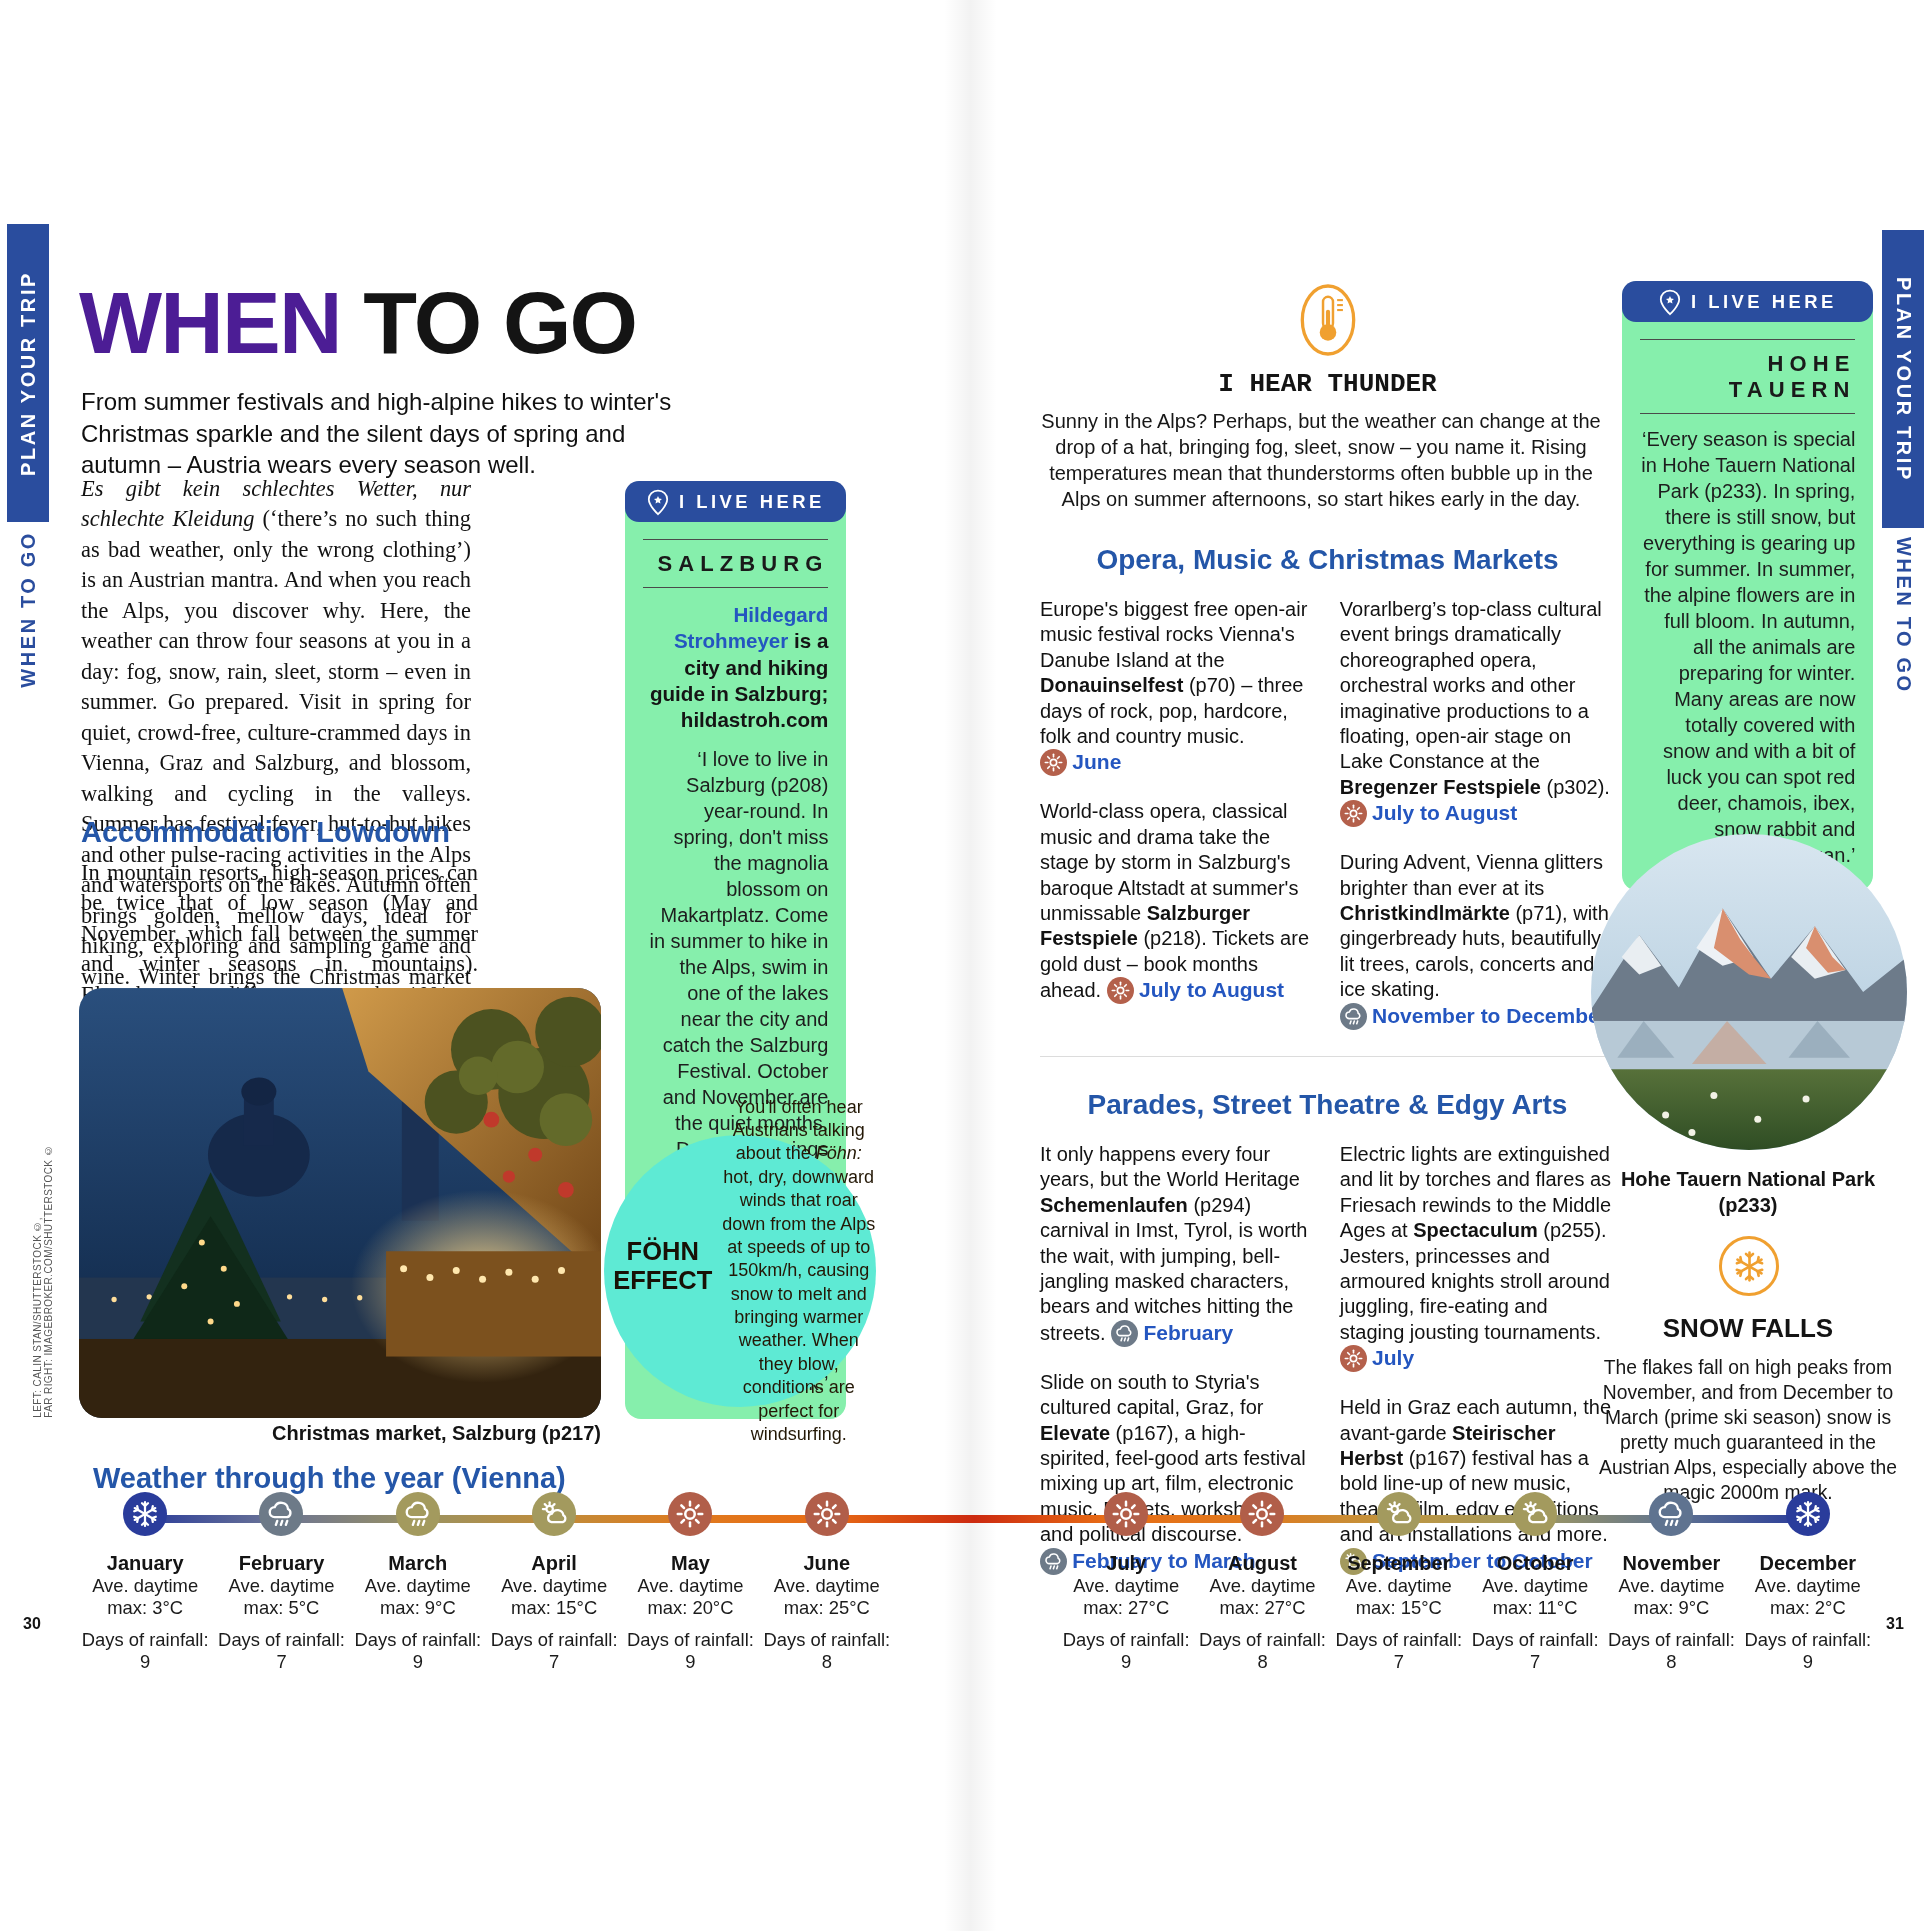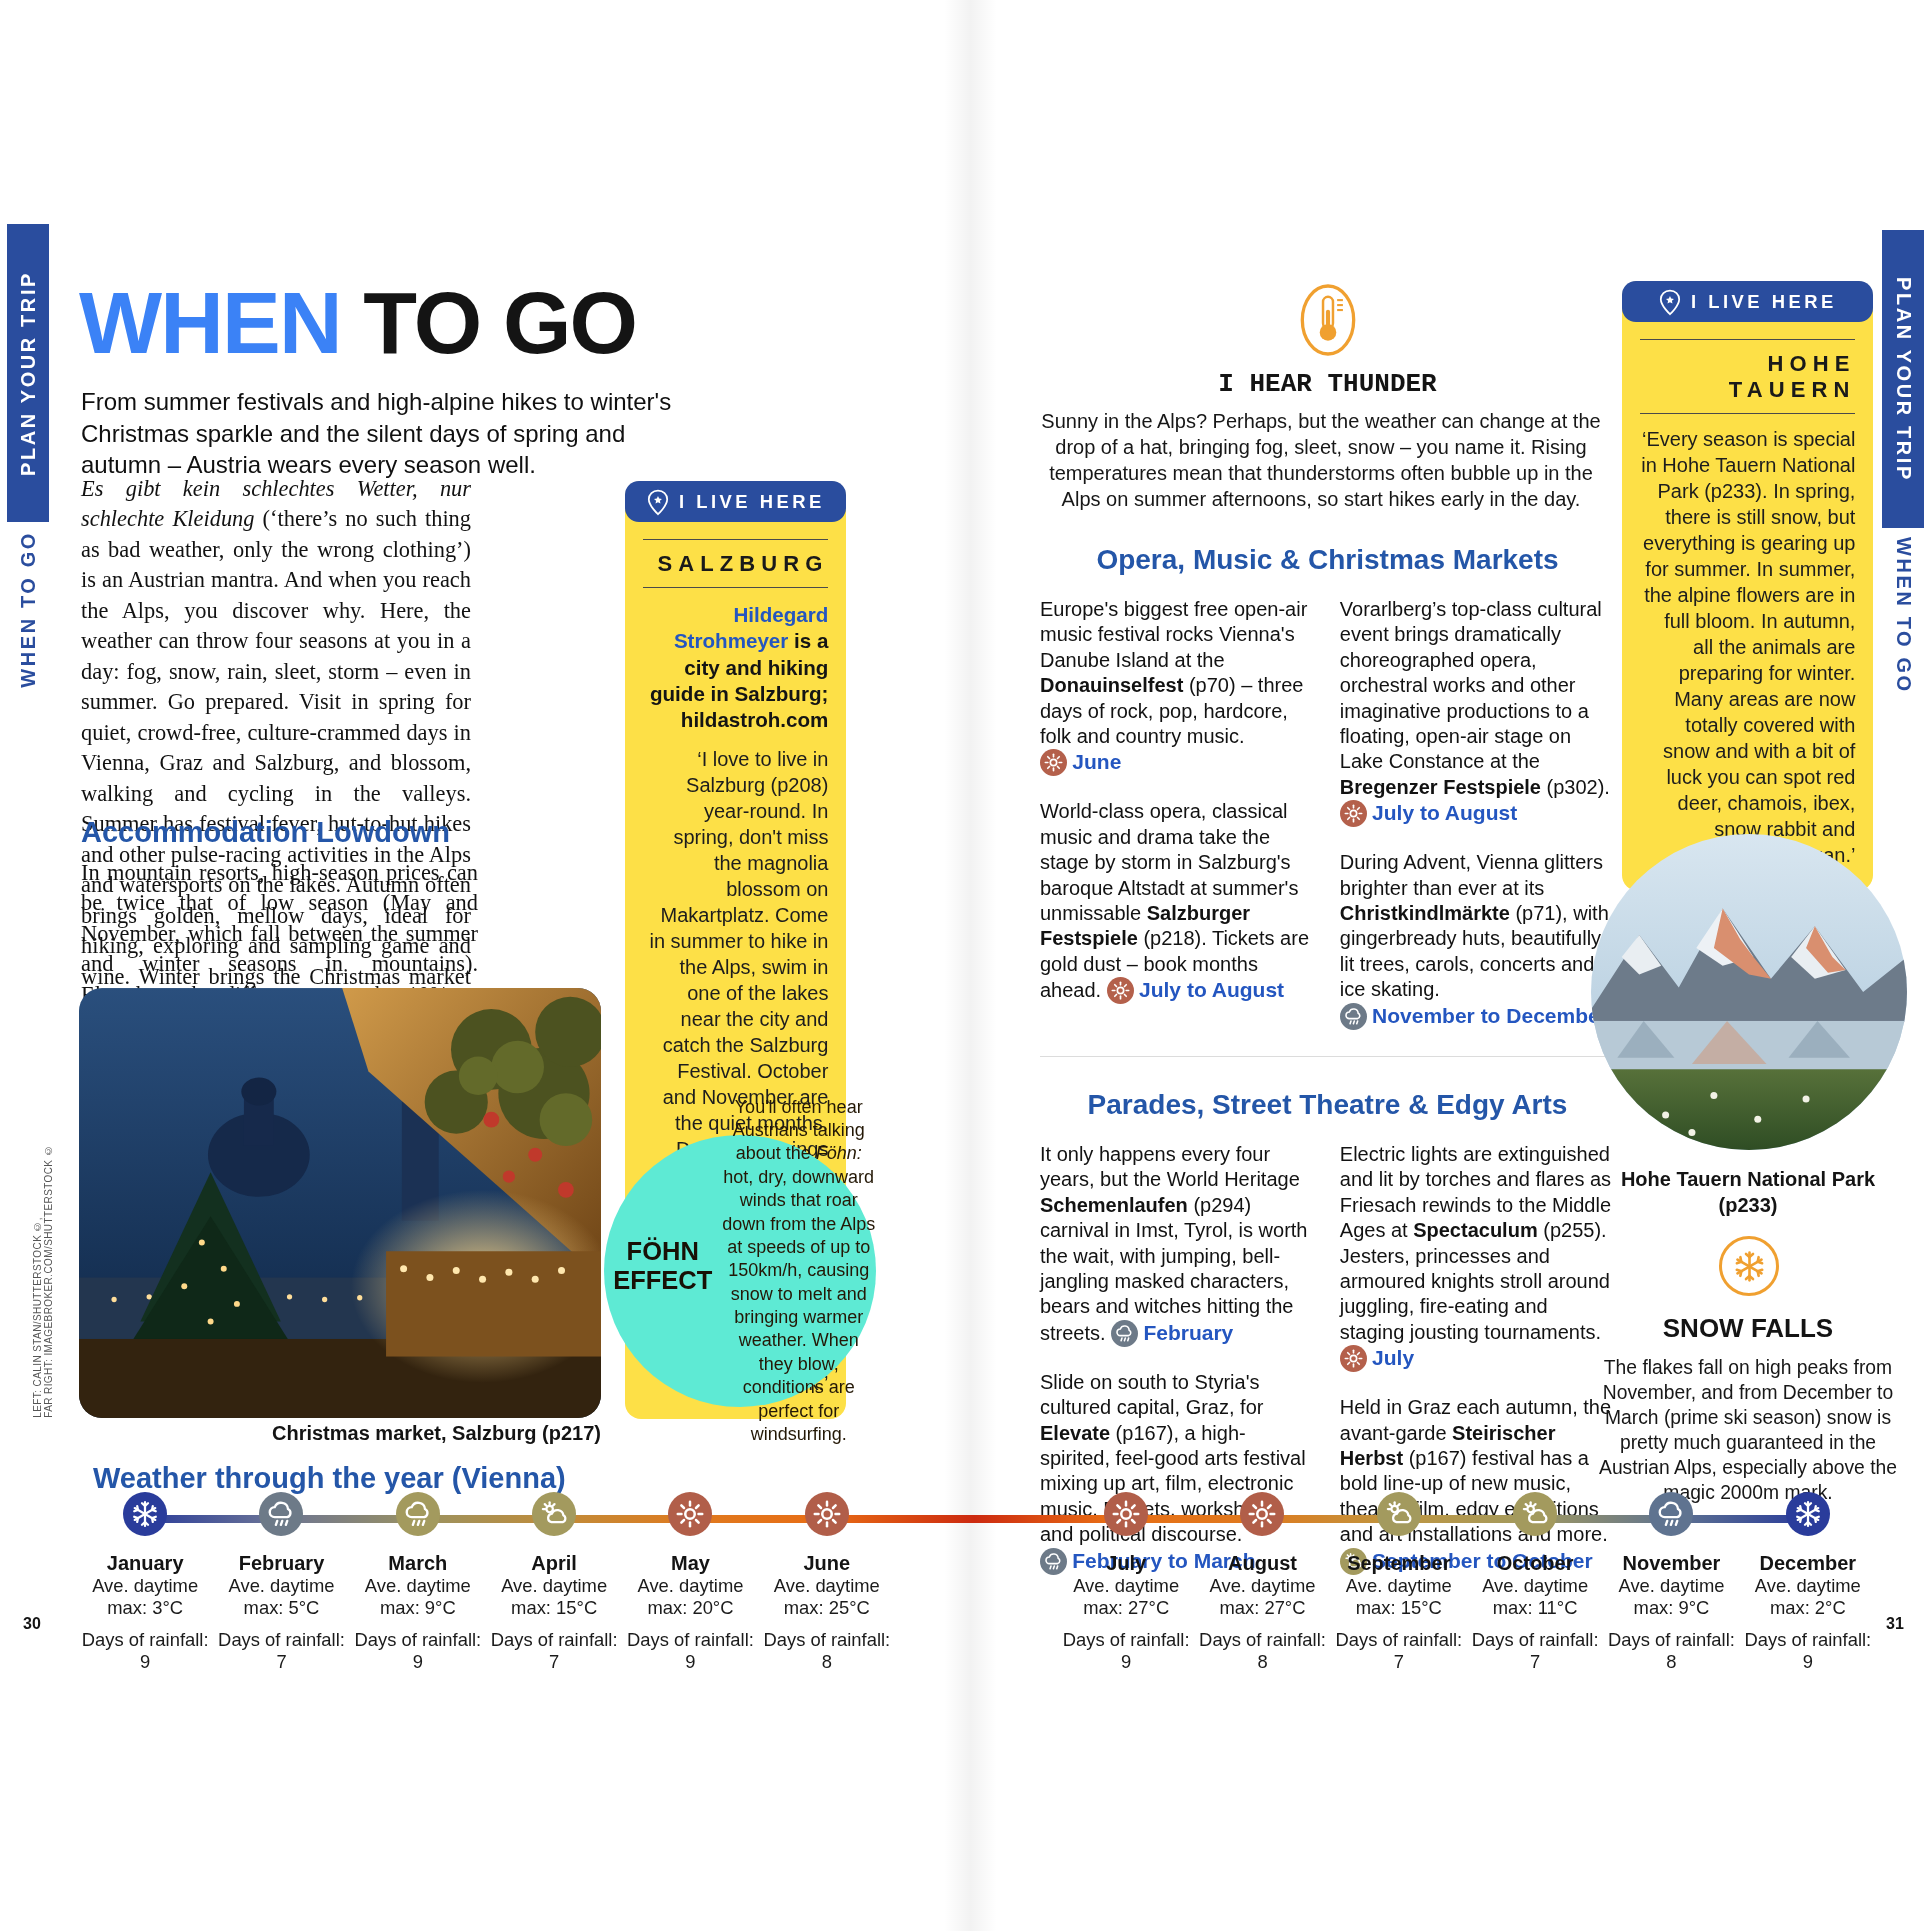--- a/index.html
+++ b/index.html
@@ -13,38 +13,38 @@
 
   
   .vbar{background:#2a4d9e;display:flex;align-items:center;justify-content:center;}
   .vtext{writing-mode:vertical-rl;font-weight:bold;font-size:20px;letter-spacing:2.6px;white-space:nowrap;}
   .vtext.flip{transform:rotate(180deg);}
   .vbar .vtext{color:#fff;}
   .vchap{color:#2a4d9e;display:flex;align-items:flex-start;justify-content:center;}
 
   
   .title{left:79px;top:279px;font-size:88px;font-weight:800;letter-spacing:-1.8px;line-height:1;}
-  .title .accent{color:#3b82f6;}
+  .title .accent{color:#4c1d95;}
   .standfirst{left:81px;top:386px;width:597px;font-size:24px;line-height:1.32;color:#101010;}
 
   .serif{font-family:"Liberation Serif",serif;font-size:22.4px;line-height:1.36;text-align:justify;color:#121212;}
   .intro{left:81px;top:474px;width:390px;}
   .lead-it{font-style:italic;}
   .subhead{font-size:29px;font-weight:800;color:#2456a8;}
   .accom-h{left:81px;top:816px;}
   .accom-b{left:81px;top:858px;width:397px;}
 
   
   .photo{left:79px;top:988px;width:522px;height:430px;border-radius:23px;overflow:hidden;}
   .caption{left:79px;top:1422px;width:522px;text-align:right;font-size:20px;font-weight:bold;}
   .credit{left:32px;top:988px;height:430px;display:flex;flex-direction:row;align-items:flex-end;color:#555;}
   .credit span{writing-mode:vertical-rl;transform:rotate(180deg);font-size:10px;letter-spacing:0.4px;display:block;}
 
   
-  .lbox{background:#fde047;border-radius:16px;}
+  .lbox{background:#86efac;border-radius:16px;}
   .pill{position:absolute;left:0;top:0;width:100%;height:41px;background:#2a4d9e;border-radius:14px;
         display:flex;align-items:center;justify-content:center;gap:8.8px;color:#fff;
         font-weight:bold;font-size:18.4px;letter-spacing:3.5px;}
   .pill .pin{width:24px;height:26px;display:inline-block;}
   .lbox .inner{padding:58px 17.6px 23px 17.6px;text-align:right;}
   .place{font-size:22px;font-weight:800;letter-spacing:6.1px;color:#1a1a1a;padding:10.5px 0;}
   .rule{border-top:1.4px solid #4a4a4a;width:100%;}
   .bio{font-size:20.6px;font-weight:bold;line-height:1.28;margin-top:14px;}
   .bio .bname{color:#2456c0;}
   .quote{font-size:20px;line-height:1.3;margin-top:12.3px;color:#1d1d1d;}

